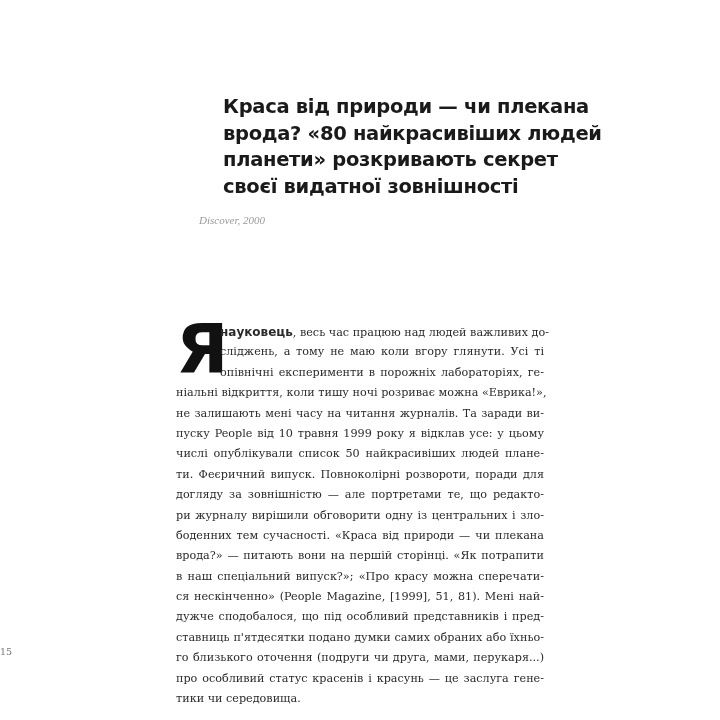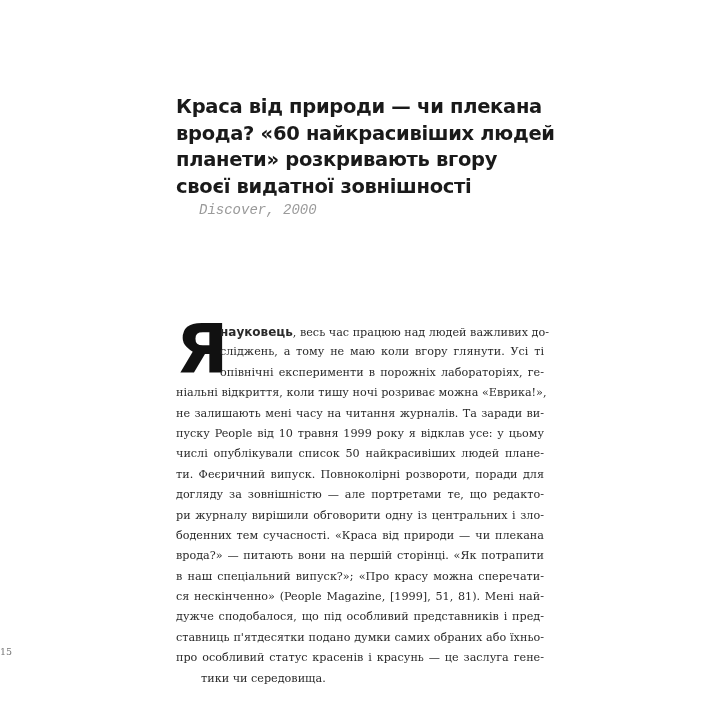--- a/index.html
+++ b/index.html
@@ -5,51 +5,51 @@
     html, body { margin: 0; padding: 0; }
     body {
       width: 720px; height: 720px; background: #ffffff; position: relative; overflow: hidden;
     }
     .page { position: absolute; left: 0; top: 0; width: 720px; height: 720px; }
     .title {
       position: absolute; left: 176px; top: 94px; width: 380px;
       font-family: "DejaVu Sans", sans-serif; font-weight: bold;
       font-size: 19.5px; line-height: 26.5px; color: #1a1a1a; letter-spacing: -0.3px;
     }
-    .title .tl { display: block; white-space: nowrap; }
+    .title .tl { display: block; white-space: nowrap; margin-left: 47px; }
     .source {
-      position: absolute; left: 199px; top: 202px;
-      font-family: Liberation Mono, monospace; font-style: italic; font-size: 14px; color: #9a9a9a;
+      position: absolute; left: 199px; top: 214px;
+      font-family: Liberation Serif, serif; font-style: italic; font-size: 11px; color: #9a9a9a;
     }
     .body {
       position: absolute; left: 176px; top: 322px; width: 368px;
       font-family: "DejaVu Serif", serif; font-size: 11.2px; line-height: 20.4px; color: #2a2a2a;
     }
     .line { display: block; white-space: nowrap; text-align: justify; text-align-last: justify; height: 20.4px; }
     .line.indent { padding-left: 44px; }
-    .line.last { text-align-last: left; margin-left: 25px; }
+    .line.last { text-align-last: left; }
     .dropcap {
       position: absolute; left: 176px; top: 318px;
       font-family: "DejaVu Sans", sans-serif; font-weight: bold; font-size: 68px; line-height: 64px;
       color: #111; letter-spacing: -2px;
     }
     .lead { font-family: "DejaVu Sans", sans-serif; font-weight: bold; font-size: 12px; }
     .pagenum {
       position: absolute; left: 0; width: 720px; top: 646px; text-align: left;
       font-family: "DejaVu Serif", serif; font-size: 9.5px; color: #777;
     }
   </style>
 </head>
 <body>
 
 <div class="page">
   <div class="title">
     <span class="tl">Краса від природи — чи плекана</span>
-    <span class="tl">врода? «60 найкрасивіших людей</span>
-    <span class="tl">планети» розкривають вгору</span>
+    <span class="tl">врода? «80 найкрасивіших людей</span>
+    <span class="tl">планети» розкривають секрет</span>
     <span class="tl">своєї видатної зовнішності</span>
   </div>
 
   <div class="source">Discover, 2000</div>
 
   <div class="dropcap">Я</div>
 
   <div class="body">
     <span class="line indent"><span class="lead">науковець</span><span>, весь час працюю над людей важливих до-</span></span>
     <span class="line indent">сліджень, а тому не маю коли вгору глянути. Усі ті</span>
@@ -60,18 +60,19 @@
     <span class="line">числі опублікували список 50 найкрасивіших людей плане-</span>
     <span class="line">ти. Феєричний випуск. Повноколірні розвороти, поради для</span>
     <span class="line">догляду за зовнішністю — але портретами те, що редакто-</span>
     <span class="line">ри журналу вирішили обговорити одну із центральних і зло-</span>
     <span class="line">боденних тем сучасності. «Краса від природи — чи плекана</span>
     <span class="line">врода?» — питають вони на першій сторінці. «Як потрапити</span>
     <span class="line">в наш спеціальний випуск?»; «Про красу можна сперечати-</span>
     <span class="line">ся нескінченно» (People Magazine, [1999], 51, 81). Мені най-</span>
     <span class="line">дужче сподобалося, що під особливий представників і пред-</span>
     <span class="line">ставниць п'ятдесятки подано думки самих обраних або їхньо-</span>
+    <span class="line">го близького оточення (подруги чи друга, мами, перукаря...)</span>
     <span class="line">про особливий статус красенів і красунь — це заслуга гене-</span>
     <span class="line last">тики чи середовища.</span>
   </div>
 
   <div class="pagenum">15</div>
 </div>
 
 </body></html>

